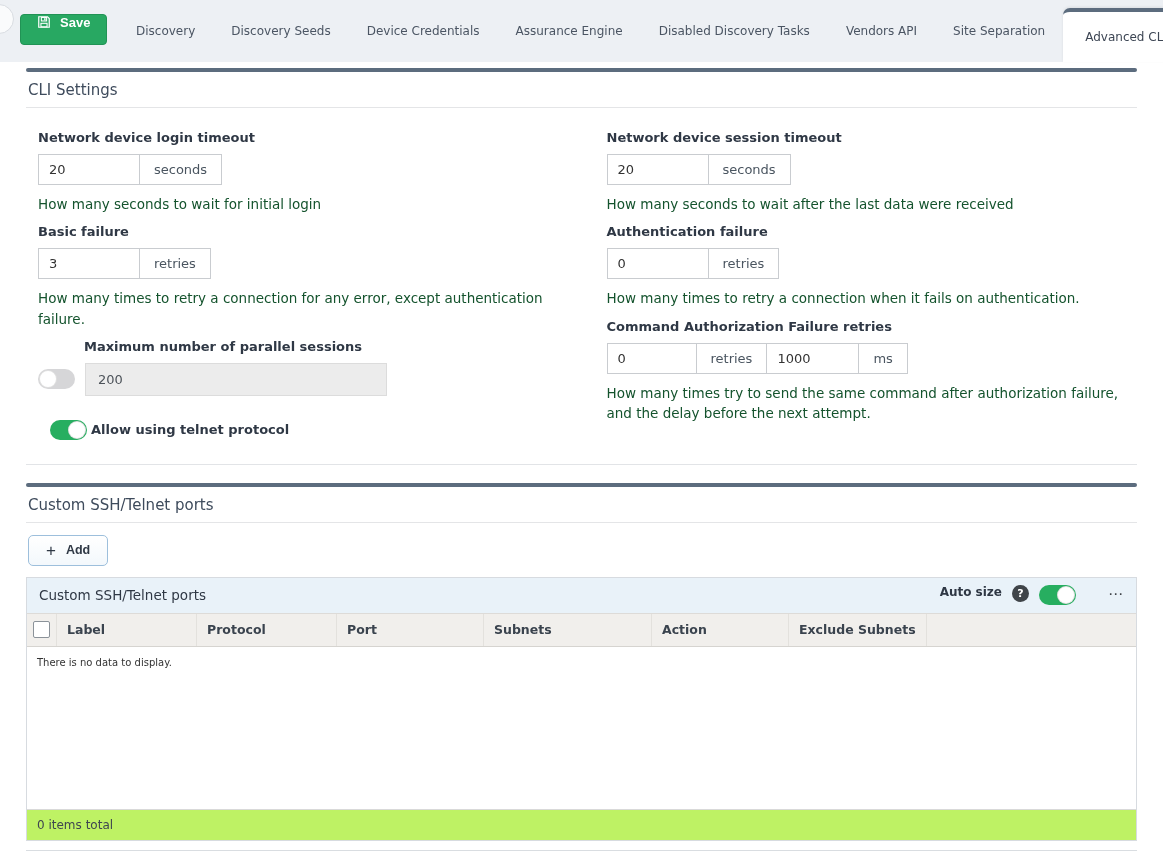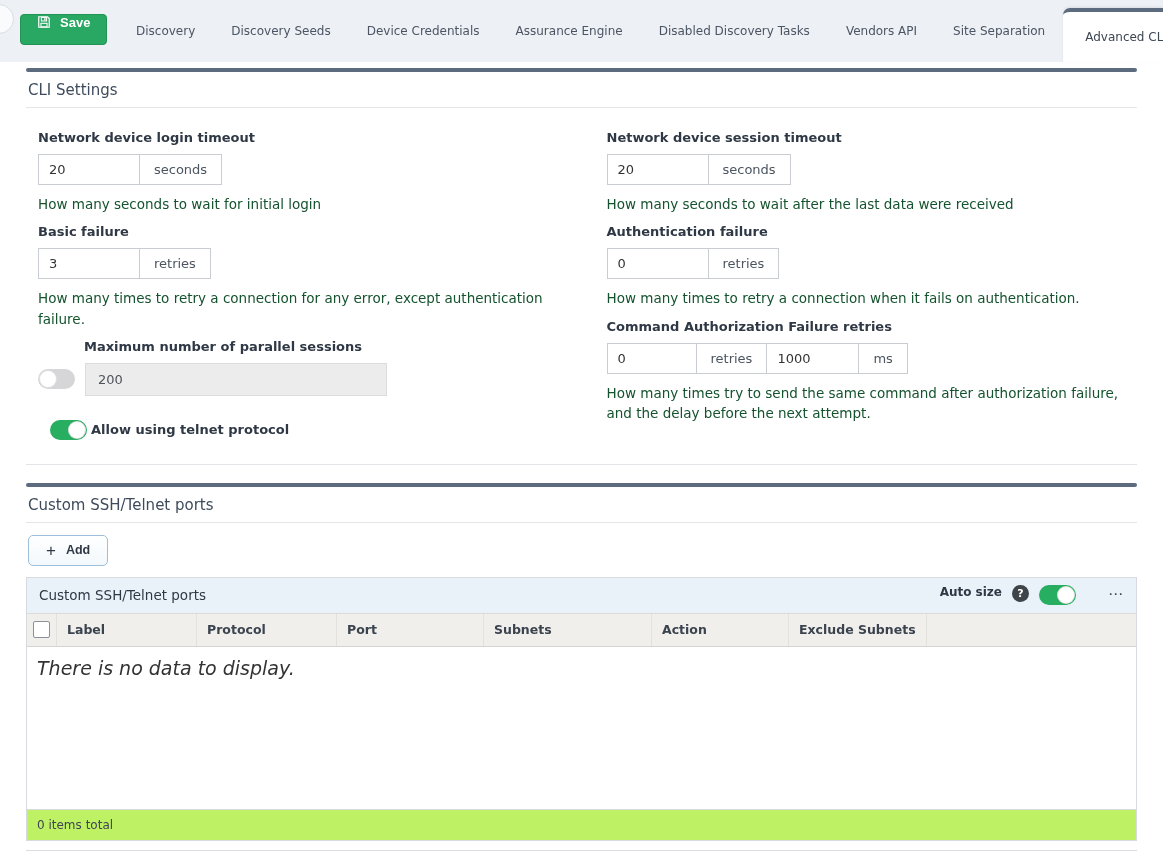--- a/index.html
+++ b/index.html
@@ -73,21 +73,21 @@
 
   .thead { display: grid; grid-template-columns: 30px 140px 140px 147px 168px 137px 138px 1fr;
     background: #f1efec; border-top: 1px solid #dddbd8; border-bottom: 1px solid #d6d4d0; height: 34px; }
   .th { display: flex; align-items: center; padding: 0 10px; font-size: 12.5px; font-weight: bold;
     color: #3a434e; border-right: 1px solid #e3e1dd; overflow: hidden; white-space: nowrap; }
   .th:last-child { border-right: none; }
   .th.cb-cell { justify-content: center; padding: 0; }
   .checkbox { width: 17px; height: 17px; background: #fff; border: 1px solid #8b9299;
     border-radius: 2px; cursor: pointer; }
 
-  .tbody { height: 162px; padding: 10px 10px; font-size: 19px; color: #333; background: #fff; font-style: italic; }
+  .tbody { height: 162px; padding: 10px 10px; font-size: 10px; color: #333; background: #fff; }
   .tfoot { background: #bef264; border-top: 1px solid #d9d9d9; padding: 8px 10px;
     font-size: 12px; color: #3f4650; }
   .page-bottom-line { border-top: 1px solid #d9dde1; margin-top: 9px; }
 </style>
 </head>
 <body>
 
 <div class="topbar">
   <div class="drawer-handle"></div>
   <button class="save-btn">

